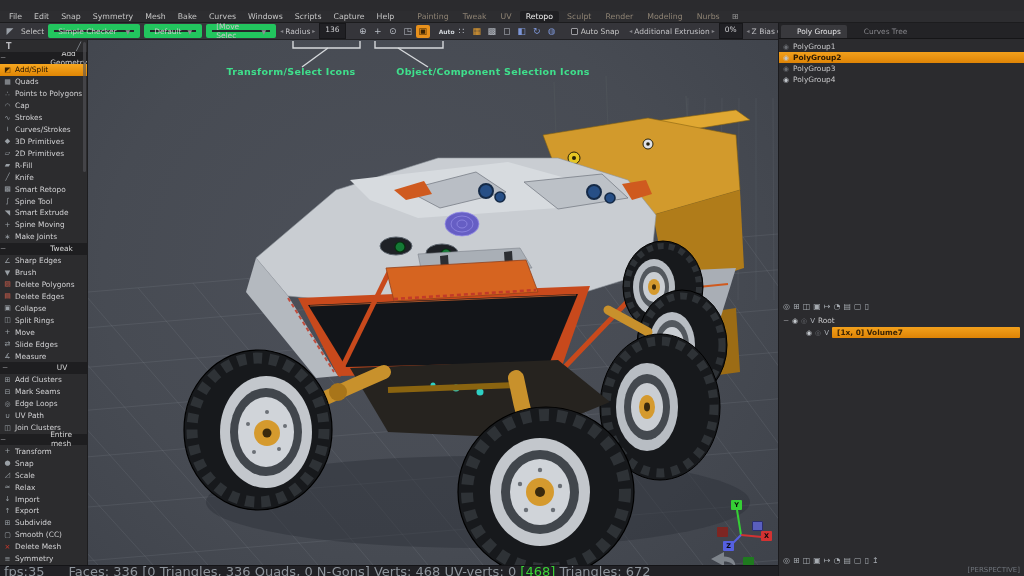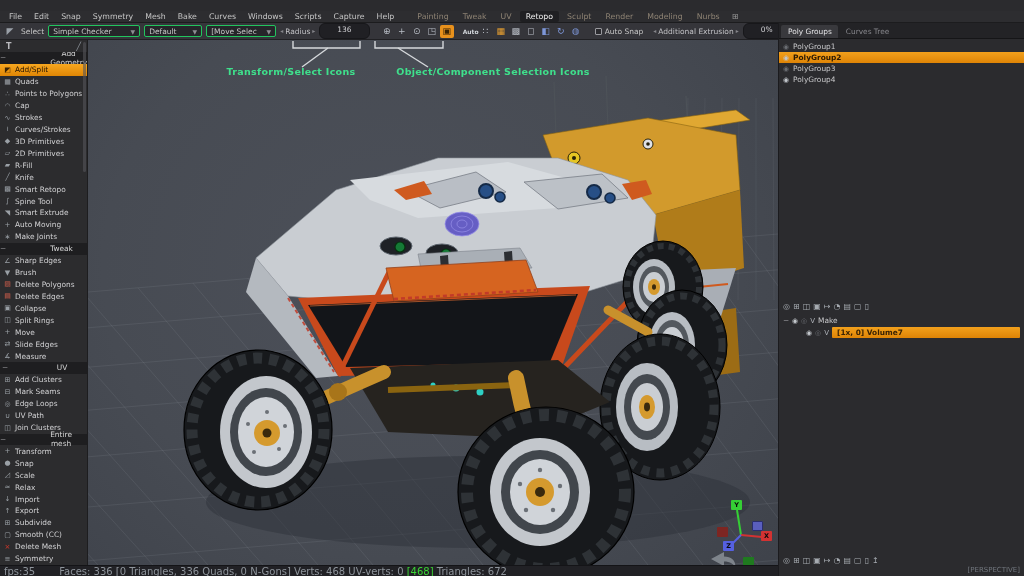--- a/index.html
+++ b/index.html
@@ -14,25 +14,25 @@
   
   #menubar{left:0;top:11px;width:1024px;height:12px;background:#2d2d30;display:flex;align-items:center;gap:2px;padding-left:4px;font-size:7.8px;border-bottom:1px solid #1c1c1e;}
   .menu-item{padding:1px 5px;color:#c6c6c6;cursor:default;}
   .ws-wrap{display:flex;align-items:center;margin-left:10px;gap:2px;}
   .ws-tab{padding:1px 6px;color:#8d8273;}
   .ws-tab.active{background:#1f1f22;color:#efefef;border-radius:2px;}
   #add-ws{color:#9a9a9a;padding:0 4px;font-size:8px;}
 
   
   #toolbar{left:0;top:23px;width:1024px;height:17px;background:#35353a;display:flex;align-items:center;gap:4px;padding:0 3px;font-size:7.5px;color:#c6c6c6;border-bottom:1px solid #202023;}
-  .dd{display:flex;align-items:center;gap:3px;background:#26262a;border:1px solid #22c55e;border-radius:2px;padding:1px 4px;height:12px;}
+  .dd{display:flex;align-items:center;gap:3px;background:#26262a;border:6px solid #22c55e;border-radius:2px;padding:1px 4px;height:12px;}
   .dd .caret{color:#8e8e93;font-size:6px;}
   .spin{display:flex;align-items:flex-start;gap:2px;color:#c0c0c4;}
   .sar{color:#85858a;font-size:6px;}
-  .valbox{background:#202024;border:1px solid #17171a;border-radius:6px;padding:1px 17px;min-width:22px;text-align:center;height:16px;line-height:9px;color:#d0d0d4;}
+  .valbox{background:#202024;border:1px solid #17171a;border-radius:0;padding:1px 5px;min-width:22px;text-align:center;height:16px;line-height:9px;color:#d0d0d4;}
   .tb-icon{width:14px;height:13px;display:inline-flex;align-items:center;justify-content:center;color:#b9bec6;font-size:9px;border-radius:2px;}
   .tb-icon.text{font-size:6px;font-weight:bold;color:#cfd3d8;}
   .tb-icon.active{background:#e8911c;color:#3a2404;}
   .tb-icon.tint-orange{color:#e8a030;}
   .tb-icon.tint-blue{color:#7d96d8;}
   .icon-group{display:flex;align-items:center;gap:1px;}
   .chk{display:flex;align-items:center;gap:3px;}
   .chk .box{width:7px;height:7px;border:1px solid #9a9a9f;background:#2a2a2e;border-radius:1px;}
 
   
@@ -49,36 +49,36 @@
 
   
   #viewport{left:88px;top:40px;width:690px;height:574px;background:radial-gradient(ellipse at 45% 40%,#4c5059 0%,#474b53 55%,#3d4149 100%);overflow:hidden;}
   .ann-text{position:absolute;color:#3fe08c;font-weight:bold;font-size:9.5px;letter-spacing:.3px;text-align:center;}
   #persp{color:#71767d;font-size:7px;}
   .gz-lab{position:absolute;width:11px;height:10px;font-size:6.5px;font-weight:bold;display:flex;align-items:center;justify-content:center;color:#0b0b0b;border-radius:1px;}
 
   
   #rightpanel{left:778px;top:23px;width:246px;height:553px;background:#2b2b2e;border-left:1px solid #1b1b1e;display:flex;flex-direction:column;}
   .tabbar{background:#232326;border-bottom:1px solid #151517;display:flex;align-items:flex-end;gap:1px;padding:2px 2px 0 2px;flex:none;}
-  .tabbar .tab{padding:2px 6px 2px 7px;font-size:7.4px;color:#86868b;}
+  .tabbar .tab{padding:2px 6px 2px 16px;font-size:7.4px;color:#86868b;}
   .tabbar .tab.active{background:#39393d;color:#e6e6e8;border-radius:2px 2px 0 0;}
   .pg-row{height:11px;display:flex;align-items:center;gap:4px;padding-left:4px;font-size:7.4px;color:#c9c9cb;flex:none;}
   .pg-row.selected{background:linear-gradient(#f2a01c,#de8406);color:#2c1a02;font-weight:bold;}
   .eye{font-size:7px;color:#c2c6cb;}
   .eye.dim{color:#6a6d72;}
   .icon-row{height:12px;display:flex;align-items:center;gap:3px;padding-left:4px;flex:none;}
   .icon-row .ric{color:#a6abb1;font-size:8px;}
   .tree-row{height:12px;display:flex;align-items:center;gap:3px;padding-left:4px;font-size:7.4px;color:#c9c9cb;flex:none;}
   .tree-row .exp{width:6px;color:#9a9a9e;}
   .tree-row .badge{color:#aeb2b8;font-size:7px;}
   .tree-sel{background:linear-gradient(#f2a01c,#de8406);color:#3a2304;padding:1px 5px;border-radius:1px;font-weight:bold;flex:1;margin-right:4px;}
   .spacer{flex:1;}
 
   
-  #statusbar{left:0;top:565px;width:778px;height:11px;background:#212125;display:flex;align-items:center;gap:24px;padding-left:4px;font-size:10px;color:#8e949b;border-top:1px solid #141417;}
+  #statusbar{left:0;top:565px;width:778px;height:11px;background:#212125;display:flex;align-items:center;gap:24px;padding-left:4px;font-size:13px;color:#8e949b;border-top:1px solid #141417;}
   .st-green{color:#3bd435;}
 </style>
 </head>
 <body>
 
 <div id="stage">
 
 
   <div class="abs" id="menubar">
     <span id="menu-items" style="display:flex;gap:2px;">
@@ -227,21 +227,21 @@
         <div class="sb-item">
           <span class="sb-ico">∫</span>
           <span>Spine Tool</span>
         </div>
         <div class="sb-item">
           <span class="sb-ico">◥</span>
           <span>Smart Extrude</span>
         </div>
         <div class="sb-item">
           <span class="sb-ico">+</span>
-          <span>Auto Moving</span>
+          <span>Spine Moving</span>
         </div>
         <div class="sb-item">
           <span class="sb-ico">∗</span>
           <span>Make Joints</span>
         </div>
         <div class="sb-header">
           <span class="dash">−</span>
           <span class="t">Tweak</span>
         </div>
         <div class="sb-item">
@@ -581,21 +581,21 @@
         <span class="ric">▤</span>
         <span class="ric">▢</span>
         <span class="ric">▯</span>
       </div>
     <div id="scene-tree" style="display:flex;flex-direction:column;padding-top:2px;">
         <div class="tree-row" style="padding-left: 4px;">
           <span class="exp">−</span>
           <span class="eye">◉</span>
           <span class="eye dim">◎</span>
           <span class="badge">V</span>
-          <span>Make</span>
+          <span>Root</span>
         </div>
         <div class="tree-row" style="padding-left: 18px;">
           <span class="exp"></span>
           <span class="eye">◉</span>
           <span class="eye dim">◎</span>
           <span class="badge">V</span>
           <span class="tree-sel">[1x, 0]  Volume7</span>
         </div>
       </div>
     <div class="spacer"></div>

